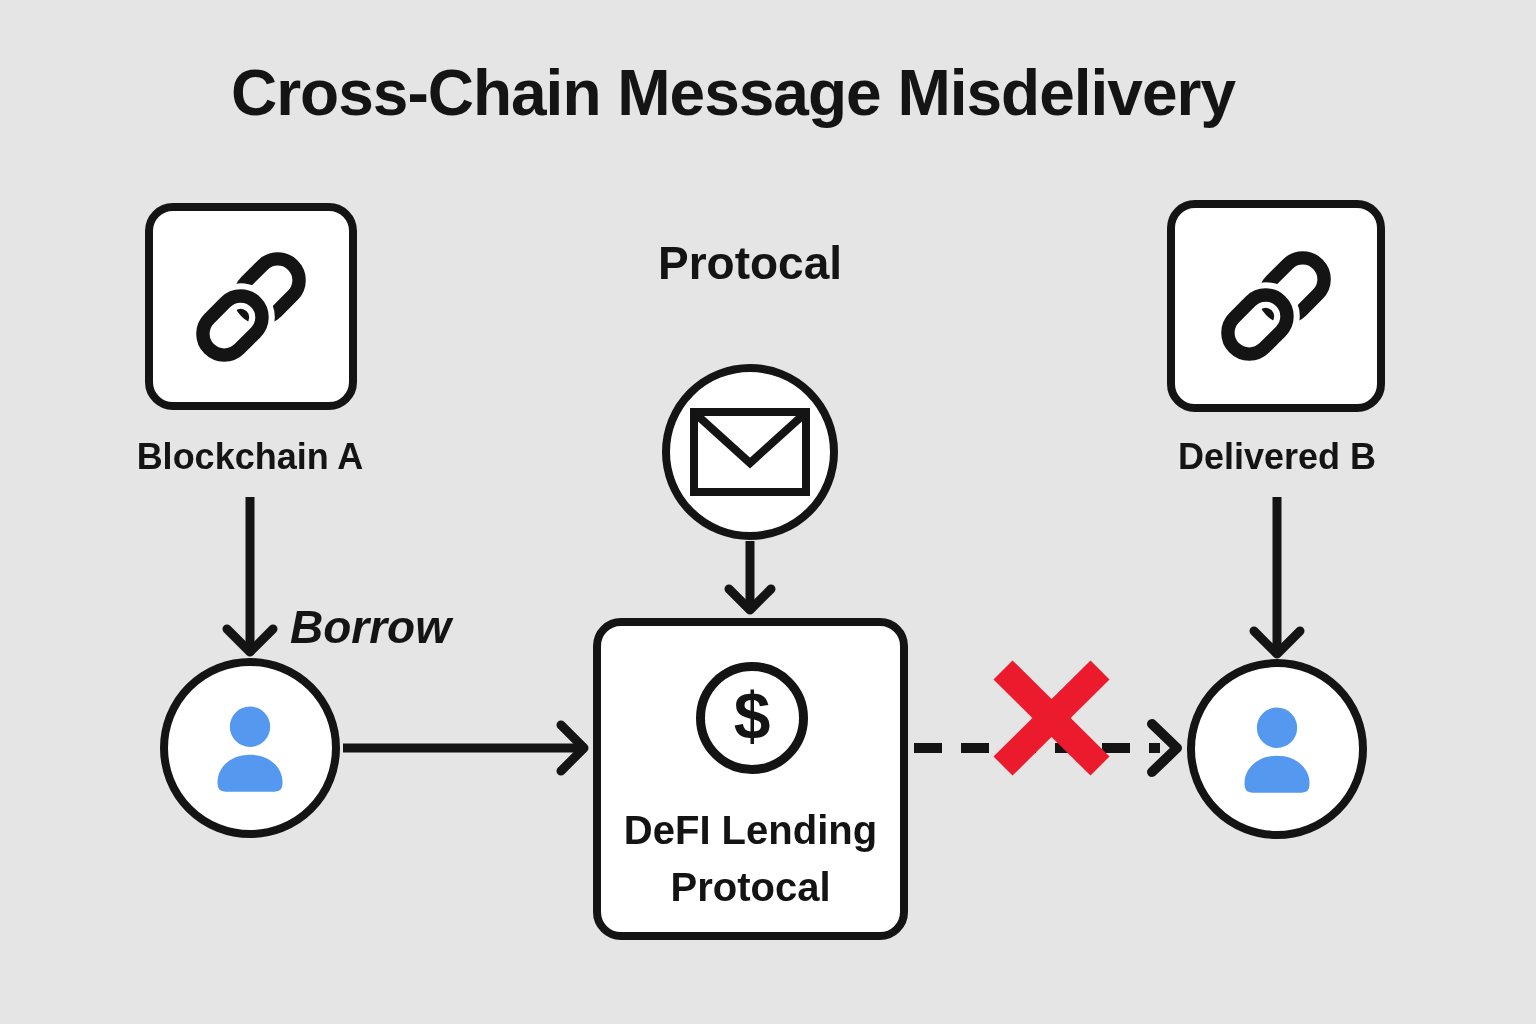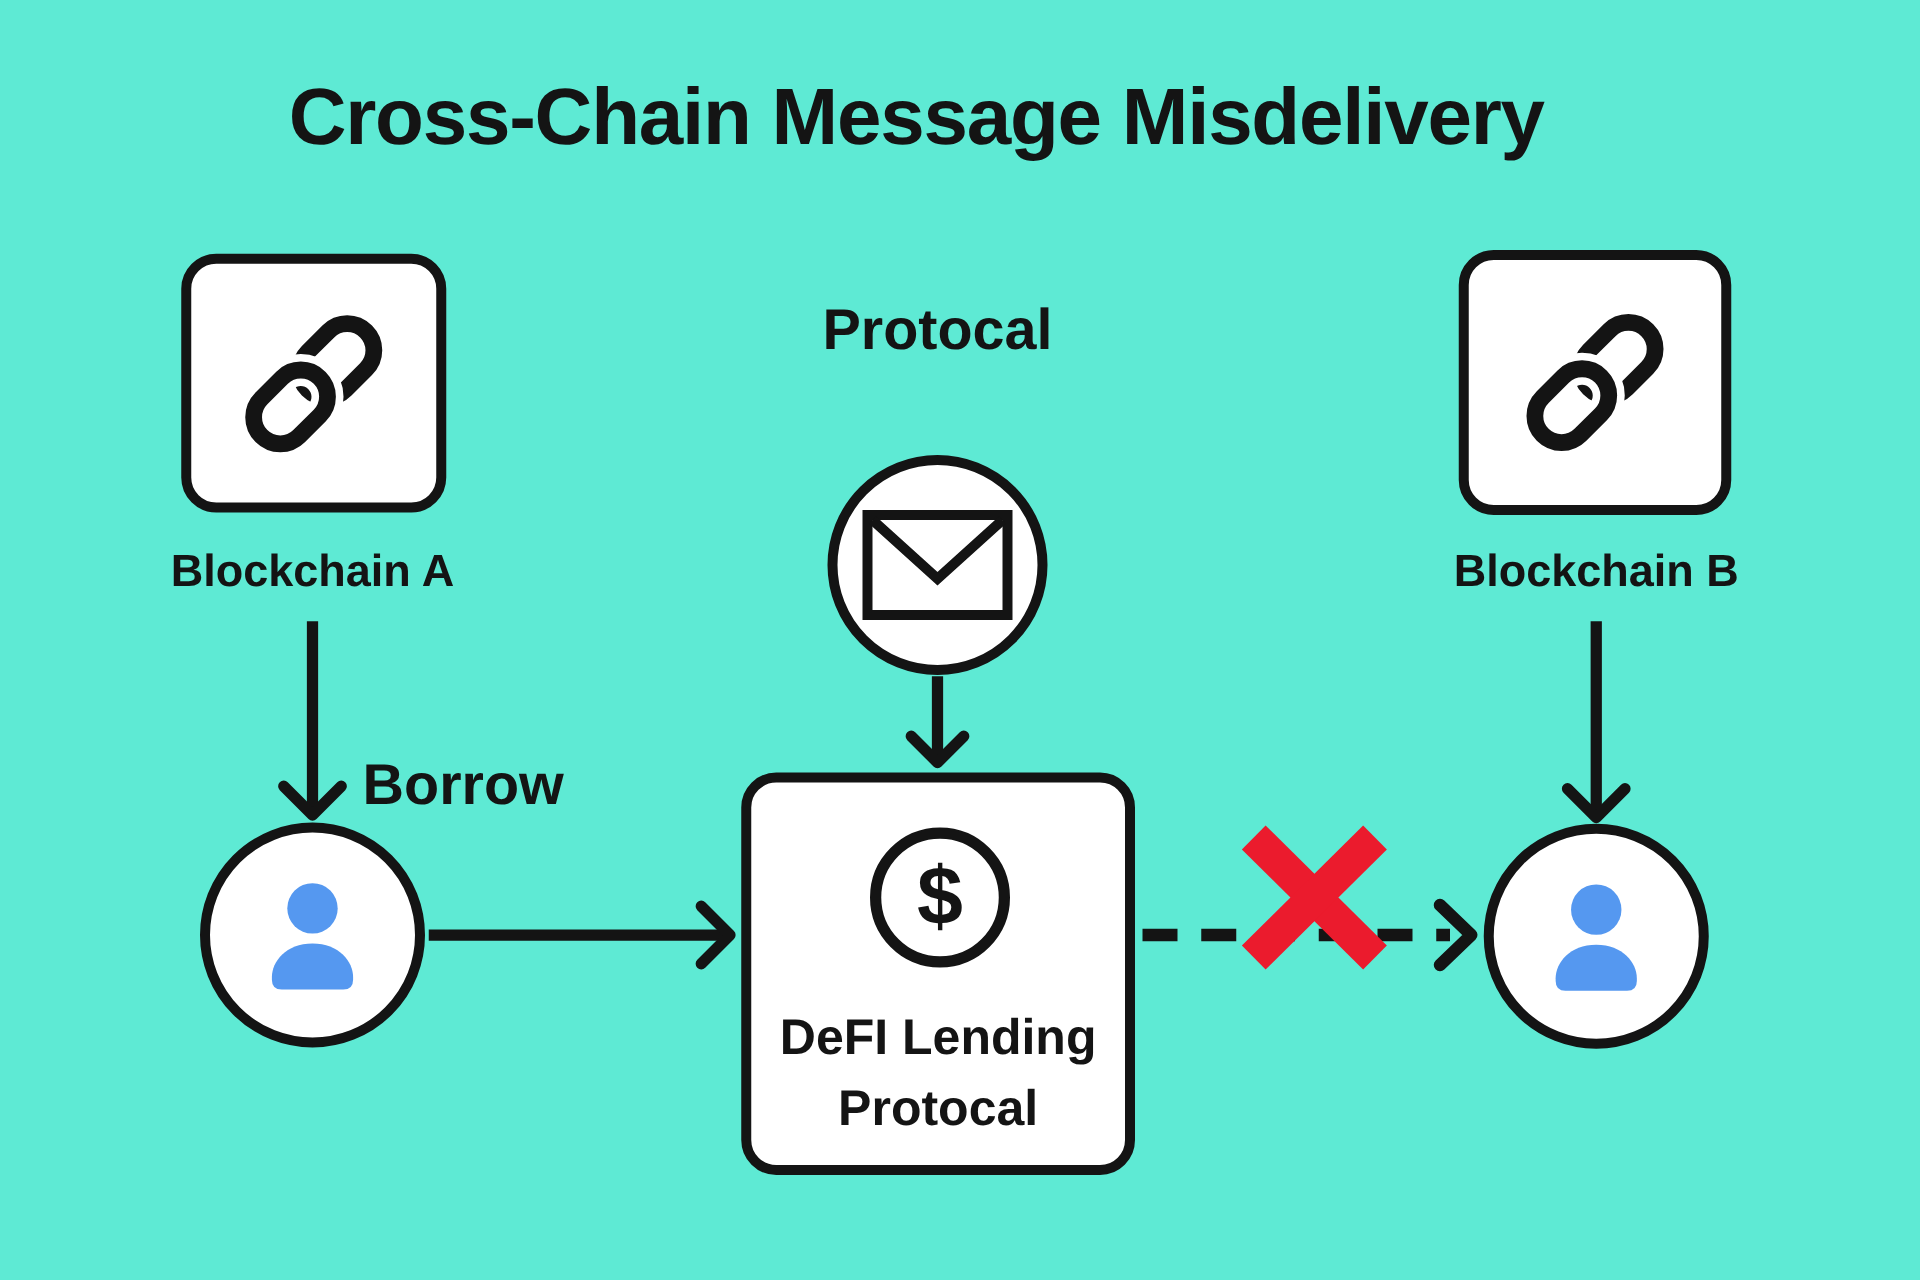--- a/index.html
+++ b/index.html
@@ -4,21 +4,21 @@
 <style>
   :root{
     --ink:#141414;
     --blue:#5598F0;
     --red:#EB1B2D;
   }
   html,body{margin:0;padding:0;background:#fff;}
   .canvas{
     position:relative;
     width:1536px;height:1024px;
-    background:#5eead4;
+    background:#e5e5e5;
     font-family:"Liberation Sans",sans-serif;
     font-weight:700;
     color:var(--ink);
     overflow:hidden;
   }
   .title{
     position:absolute;left:0;top:56px;width:1466px;
     text-align:center;
     font-size:64px;letter-spacing:-1px;
     margin:0;
@@ -56,21 +56,21 @@
   #label-a{left:85px;width:330px;top:436px;}
   #label-b{left:1112px;width:330px;top:436px;}
   #label-borrower{left:85px;width:330px;top:862px;}
   #label-lender{left:1112px;width:330px;top:862px;}
   #msg-label{
     position:absolute;left:560px;width:380px;top:234px;
     text-align:center;font-size:46px;line-height:58px;
   }
   #borrow-label{
     position:absolute;left:290px;top:600px;
-    font-size:46px;white-space:nowrap;
+    font-size:46px;white-space:nowrap;font-style:italic;
   }
   #delivered-label{
     position:absolute;left:930px;width:255px;top:790px;
     text-align:center;font-size:45px;color:var(--red);white-space:nowrap;
   }
   .defi-inner{
     position:absolute;left:0;right:0;top:176px;
     text-align:center;font-size:40px;line-height:57px;
   }
   .dollar-circle{
@@ -135,21 +135,21 @@
 
   <div class="node-box" id="box-b">
     <svg width="122" height="122" viewBox="0 0 100 100">
       <g transform="rotate(45 50 50)">
         <rect x="32.5" y="1.5" width="35" height="54" rx="17.5" fill="none" stroke="var(--ink)" stroke-width="11"></rect>
         <rect x="32.5" y="44.5" width="35" height="54" rx="17.5" fill="none" stroke="#ffffff" stroke-width="21"></rect>
         <rect x="32.5" y="44.5" width="35" height="54" rx="17.5" fill="none" stroke="var(--ink)" stroke-width="11"></rect>
       </g>
     </svg>
   </div>
-  <div class="node-label" id="label-b">Blockchain B</div>
+  <div class="node-label" id="label-b">Delivered B</div>
 
   <div id="msg-label">
     <div>Protocal</div>
   </div>
   <div class="node-circle" id="msg-circle">
     <svg width="122" height="90" viewBox="0 0 122 90">
       <rect x="5" y="5" width="112" height="80" fill="#fff" stroke="var(--ink)" stroke-width="8"></rect>
       <path d="M9,9 L61,56 L113,9" fill="none" stroke="var(--ink)" stroke-width="8" stroke-linejoin="miter"></path>
     </svg>
   </div>

